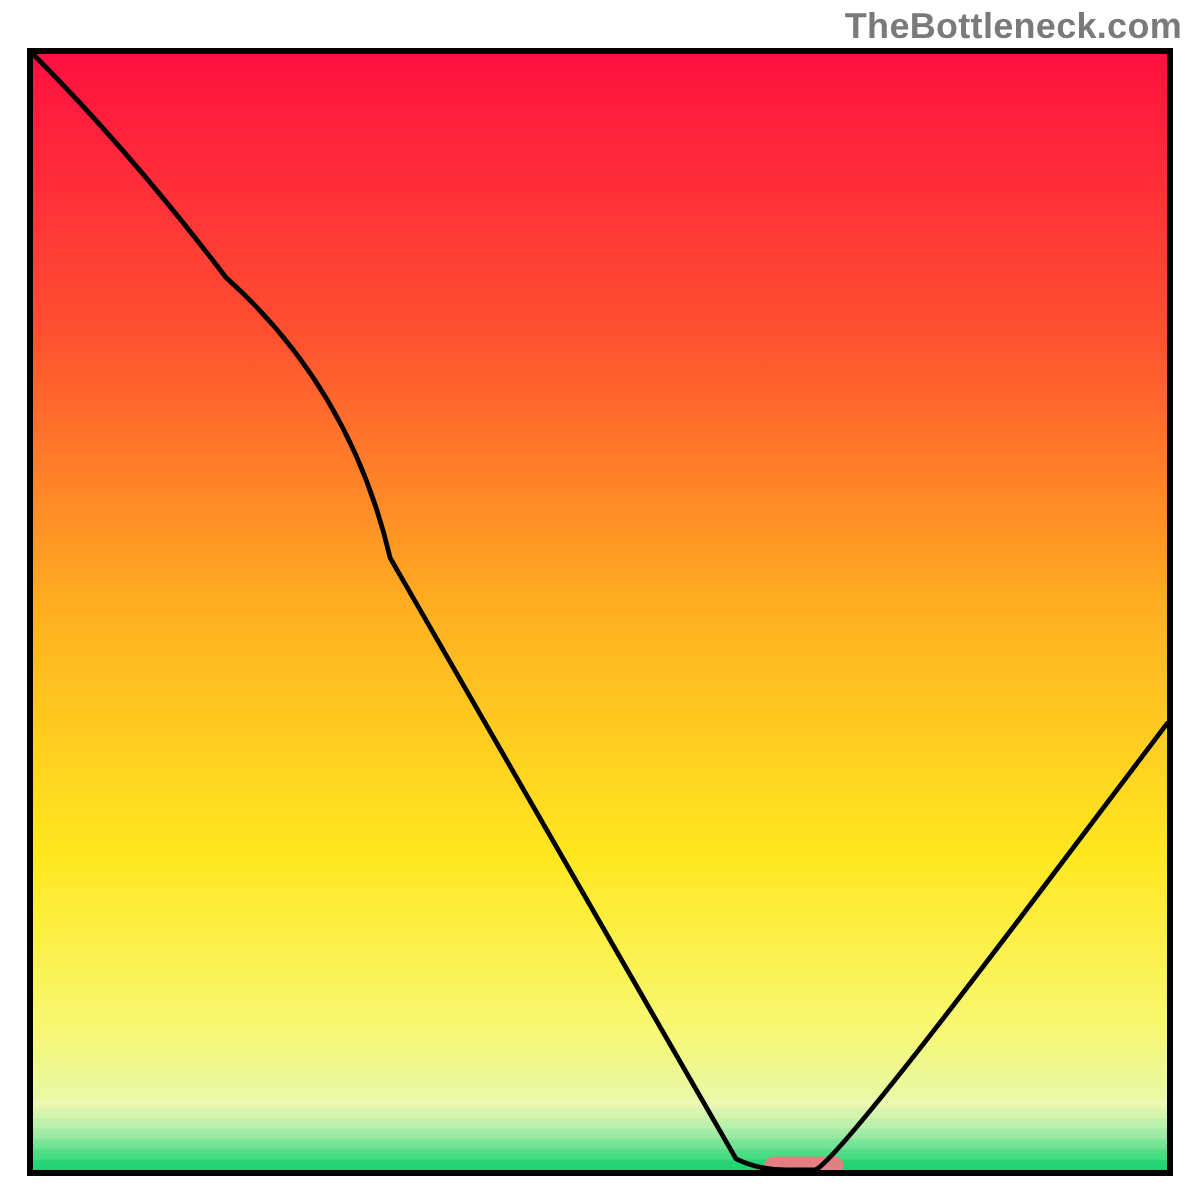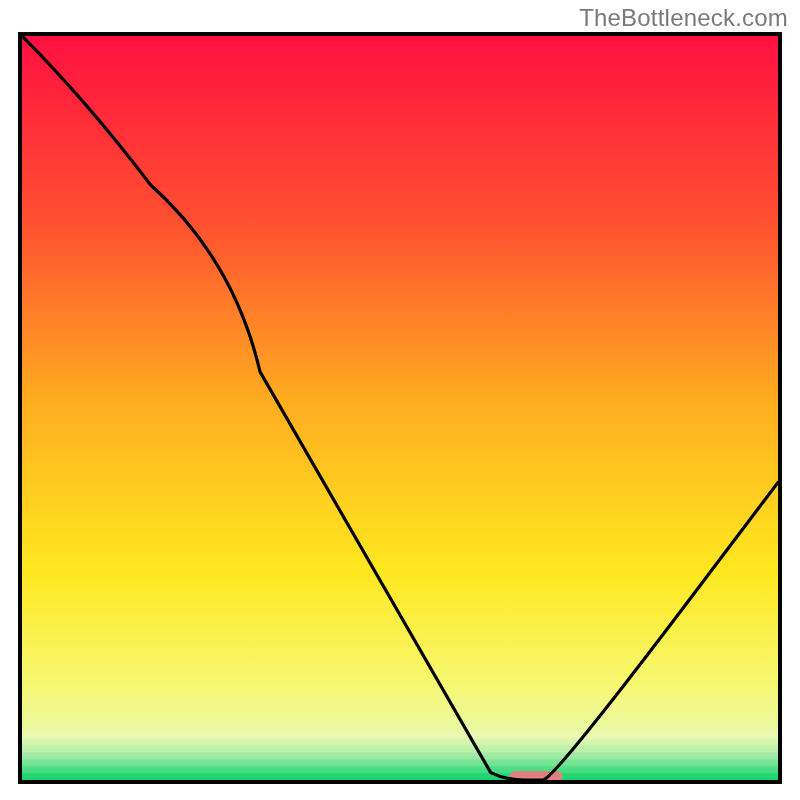--- a/index.html
+++ b/index.html
@@ -14,21 +14,21 @@
     position: relative;
     width: 800px;
     height: 800px;
   }
   .watermark {
     position: absolute;
     top: 4px;
     right: 12px;
     color: #7a7a7a;
     font-size: 24px;
-    font-weight: 400;
+    font-weight: 700;
     letter-spacing: 0.2px;
     z-index: 10;
   }
   .plot-frame {
     position: absolute;
     left: 18px;
     top: 32px;
     width: 764px;
     height: 752px;
     border: 4px solid #000000;

